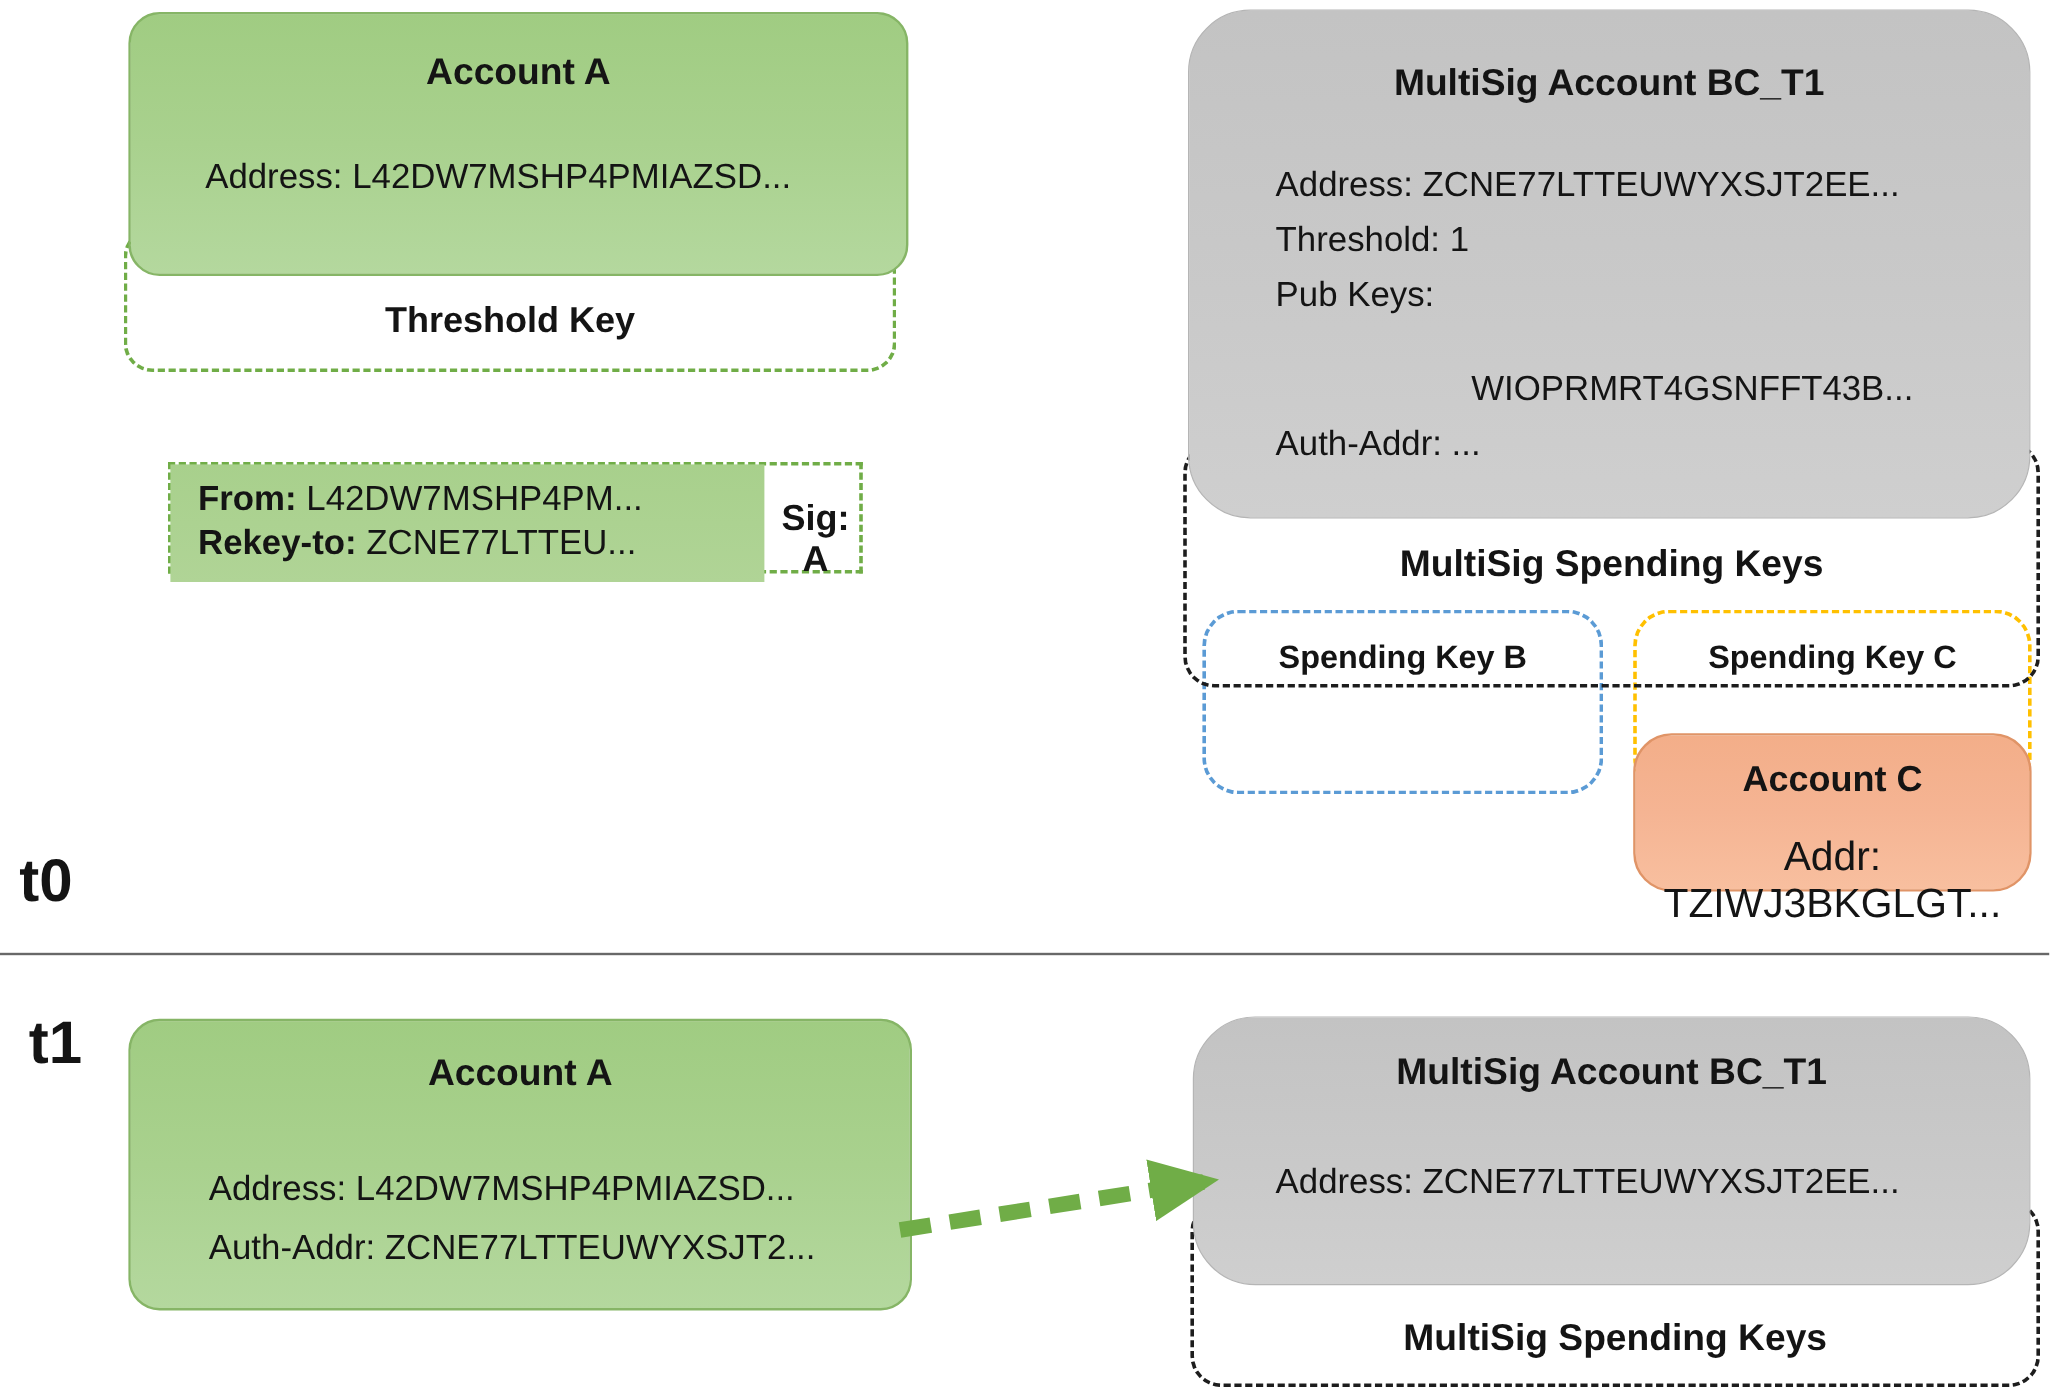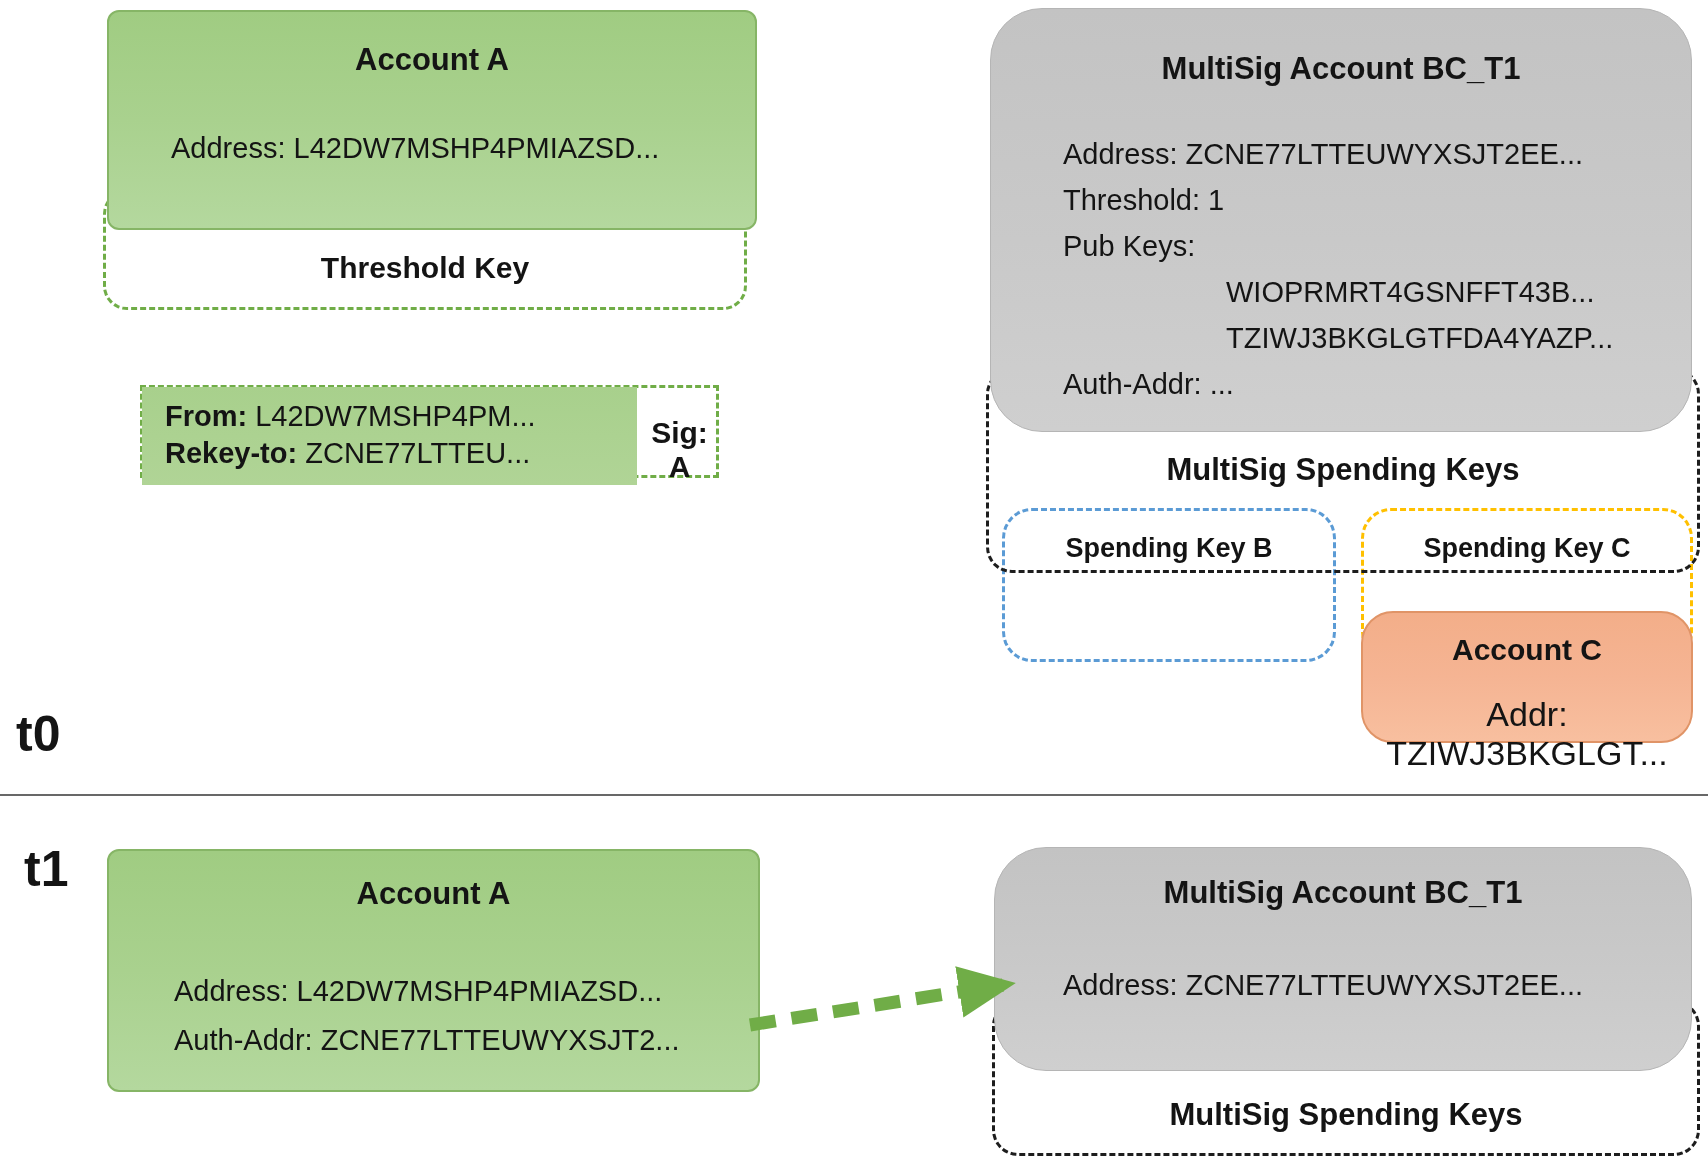--- a/index.html
+++ b/index.html
@@ -5,21 +5,21 @@
   * { margin:0; padding:0; box-sizing:border-box; }
   html,body { background:#ffffff; }
   body { font-family:"Liberation Sans", sans-serif; color:#141414; }
   .canvas { position:relative; width:1708px; height:1164px; background:#ffffff; overflow:hidden; }
 
   .abs { position:absolute; }
 
   
   .green-box {
     background:linear-gradient(180deg,#a0cc82 0%,#a9d18e 50%,#b4d89e 100%);
-    border:2px solid #86b566; border-radius:12px; z-index:2;
+    border:2px solid #86b566; border-radius:26px; z-index:2;
   }
   .gray-box {
     background:linear-gradient(180deg,#c3c3c3 0%,#c9c9c9 55%,#cfcfcf 100%);
     border:1px solid #b5b5b5; border-radius:52px; z-index:3;
   }
   .blue-box {
     background:linear-gradient(180deg,#a4c0e3 0%,#aac4e6 50%,#b4cbea 100%);
     border:2px solid #7fa3d1; border-radius:22px; z-index:4;
   }
   .orange-box {
@@ -89,22 +89,21 @@
 
   <div class="abs dash-black" style="left:986px; top:368px; width:714px; height:205px;"></div>
   <div class="abs big-label" style="left:986px; top:452px; width:714px; text-align:center; z-index:3;">MultiSig Spending Keys</div>
 
   <div class="abs gray-box" style="left:990px; top:8px; width:702px; height:424px;">
     <div class="title" style="top:42px;">MultiSig Account BC_T1</div>
     <div class="abs" style="left:72px; top:122px; line-height:46px; font-size:29px;">
       <div>Address: ZCNE77LTTEUWYXSJT2EE...</div>
       <div>Threshold: 1</div>
       <div>Pub Keys:</div>
-      <div style="padding-left:163px;">WIOPRMRT4GSNFFT43B...</div>
-      <div style="padding-left:163px;">TZIWJ3BKGLGTFDA4YAZP...</div>
+      <div style="padding-left:163px;margin-top:32px;">WIOPRMRT4GSNFFT43B...</div>
       <div>Auth-Addr: ...</div>
     </div>
   </div>
 
 
   <div class="abs orange-box" style="left:1361px; top:611px; width:332px; height:132px;">
     <div class="title" style="top:20px; font-size:30px;">Account C</div>
     <div class="center" style="top:82px; font-size:34px;">Addr: TZIWJ3BKGLGT...</div>
   </div>
 

